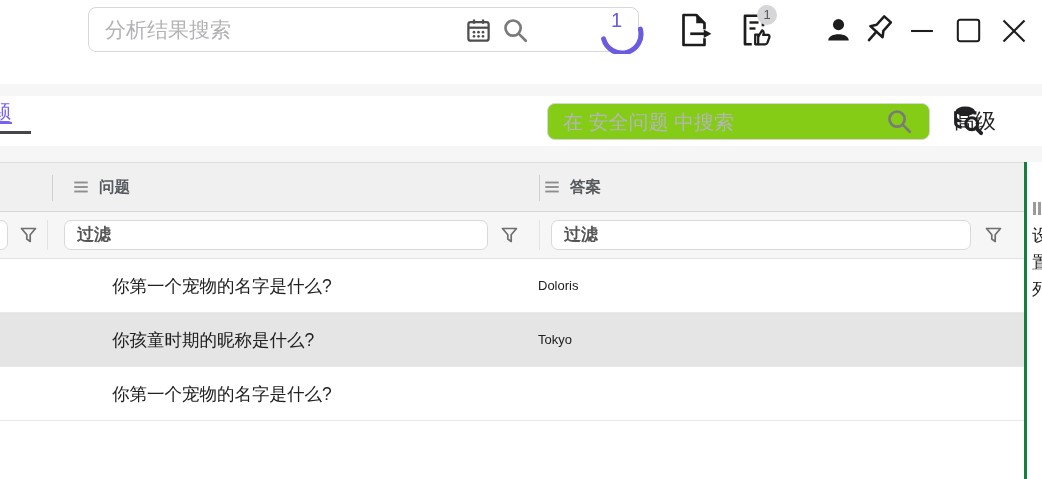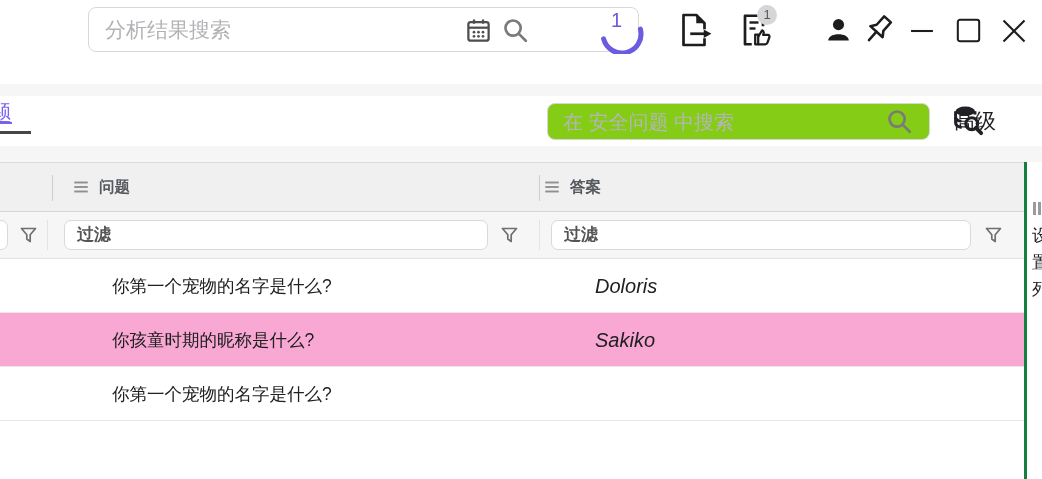--- a/index.html
+++ b/index.html
@@ -55,23 +55,23 @@
   .flt{
     position:absolute;top:8px;height:30px;border:1.4px solid #d9d9d9;border-radius:7px;
     box-sizing:border-box;background:#fff;
   }
   .flt input{
     position:absolute;left:10px;top:1px;width:85%;height:24px;border:none;outline:none;
     font-size:17px;font-family:inherit;color:#444;background:transparent;
   }
   .fdiv{position:absolute;top:8px;width:1px;height:30px;background:#e3e3e3;}
   .trow{left:0;width:1024px;height:54px;background:#fff;border-bottom:1px solid #e9e9e9;box-sizing:border-box;}
-  .trow.alt{background:#f9a8d4;}
+  .trow.alt{background:#e5e5e5;}
   .qcell{position:absolute;left:78px;top:0;height:54px;line-height:54px;font-size:17.5px;color:#202020;margin-left:34px;}
-  .acell{position:absolute;left:595px;top:0;height:54px;line-height:54px;font-size:20px;color:#202020;font-style:italic;}
+  .acell{position:absolute;left:538px;top:0;height:54px;line-height:54px;font-size:13px;color:#202020;}
   
   .side{left:1024px;top:162px;width:18px;height:317px;background:#fff;border-left:3px solid #15803d;box-sizing:border-box;}
   .colbars{position:absolute;left:6px;top:40px;display:flex;gap:2.5px;}
   .colbars span{display:block;width:2.5px;height:13px;background:#9b9b9b;}
   .side-label{position:absolute;left:5px;top:60px;width:13px;overflow:hidden;
     font-size:17px;line-height:27px;color:#1a1a1a;word-break:break-all;}
   svg{display:block;}
 </style>
 </head>
 <body>
@@ -213,21 +213,21 @@
       <path d="M3.5 3.5 H17.5 L12.2 9.8 V16.5 L8.8 14 V9.8 Z" fill="none" stroke="#6f6f6f" stroke-width="1.7" stroke-linejoin="round"></path>
     </svg>
   </div>
 
   <div class="abs trow" style="top:259px;">
     <div class="qcell">你第一个宠物的名字是什么?</div>
     <div class="acell">Doloris</div>
   </div>
   <div class="abs trow alt" style="top:313px;">
     <div class="qcell">你孩童时期的昵称是什么?</div>
-    <div class="acell">Sakiko</div>
+    <div class="acell">Tokyo</div>
   </div>
   <div class="abs trow" style="top:367px;">
     <div class="qcell">你第一个宠物的名字是什么?</div>
   </div>
 
   <div class="abs side">
     <div class="colbars">
       <span></span>
         <span></span>
         <span></span>

